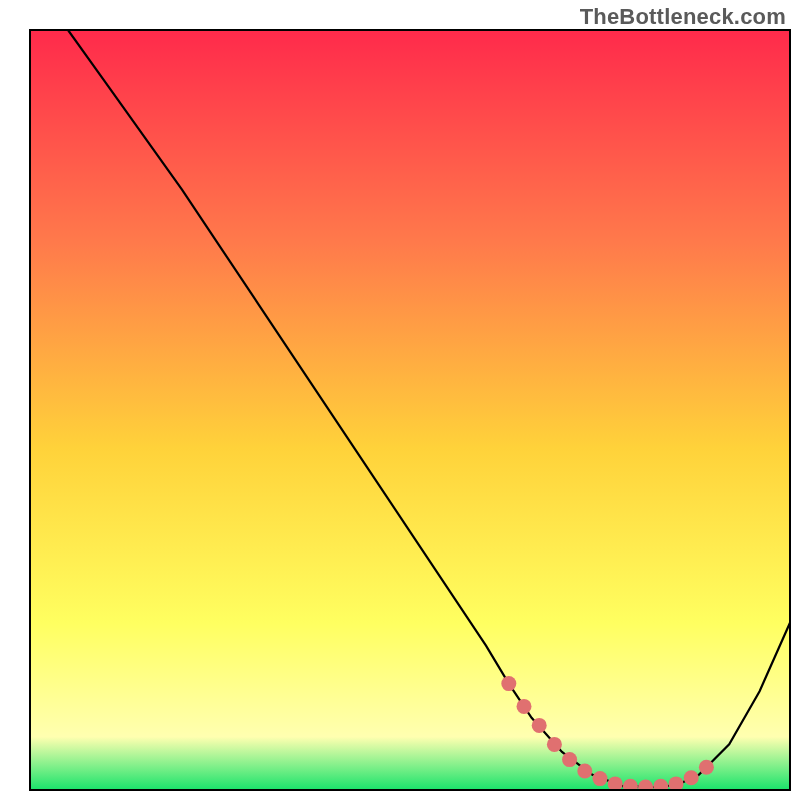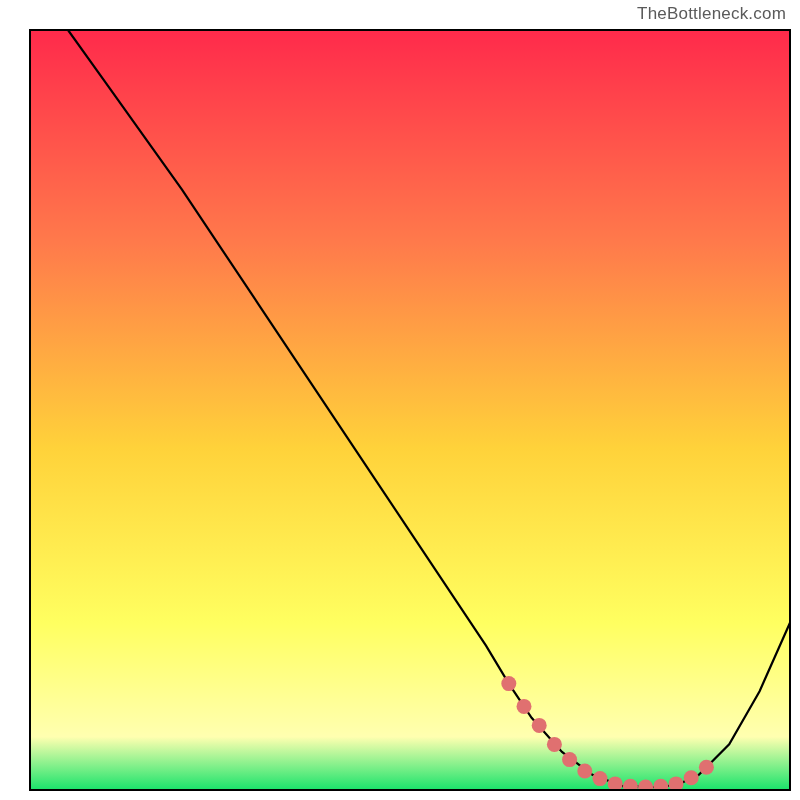--- a/index.html
+++ b/index.html
@@ -12,22 +12,22 @@
   }
   .stage {
     position: relative;
     width: 800px;
     height: 800px;
   }
   .watermark {
     position: absolute;
     top: 4px;
     right: 14px;
-    font-size: 17px;
-    font-weight: 400;
+    font-size: 22px;
+    font-weight: 700;
     color: #5a5a5a;
     letter-spacing: 0.2px;
   }
   svg.plot {
     position: absolute;
     left: 0;
     top: 0;
   }
 </style>
 </head>

